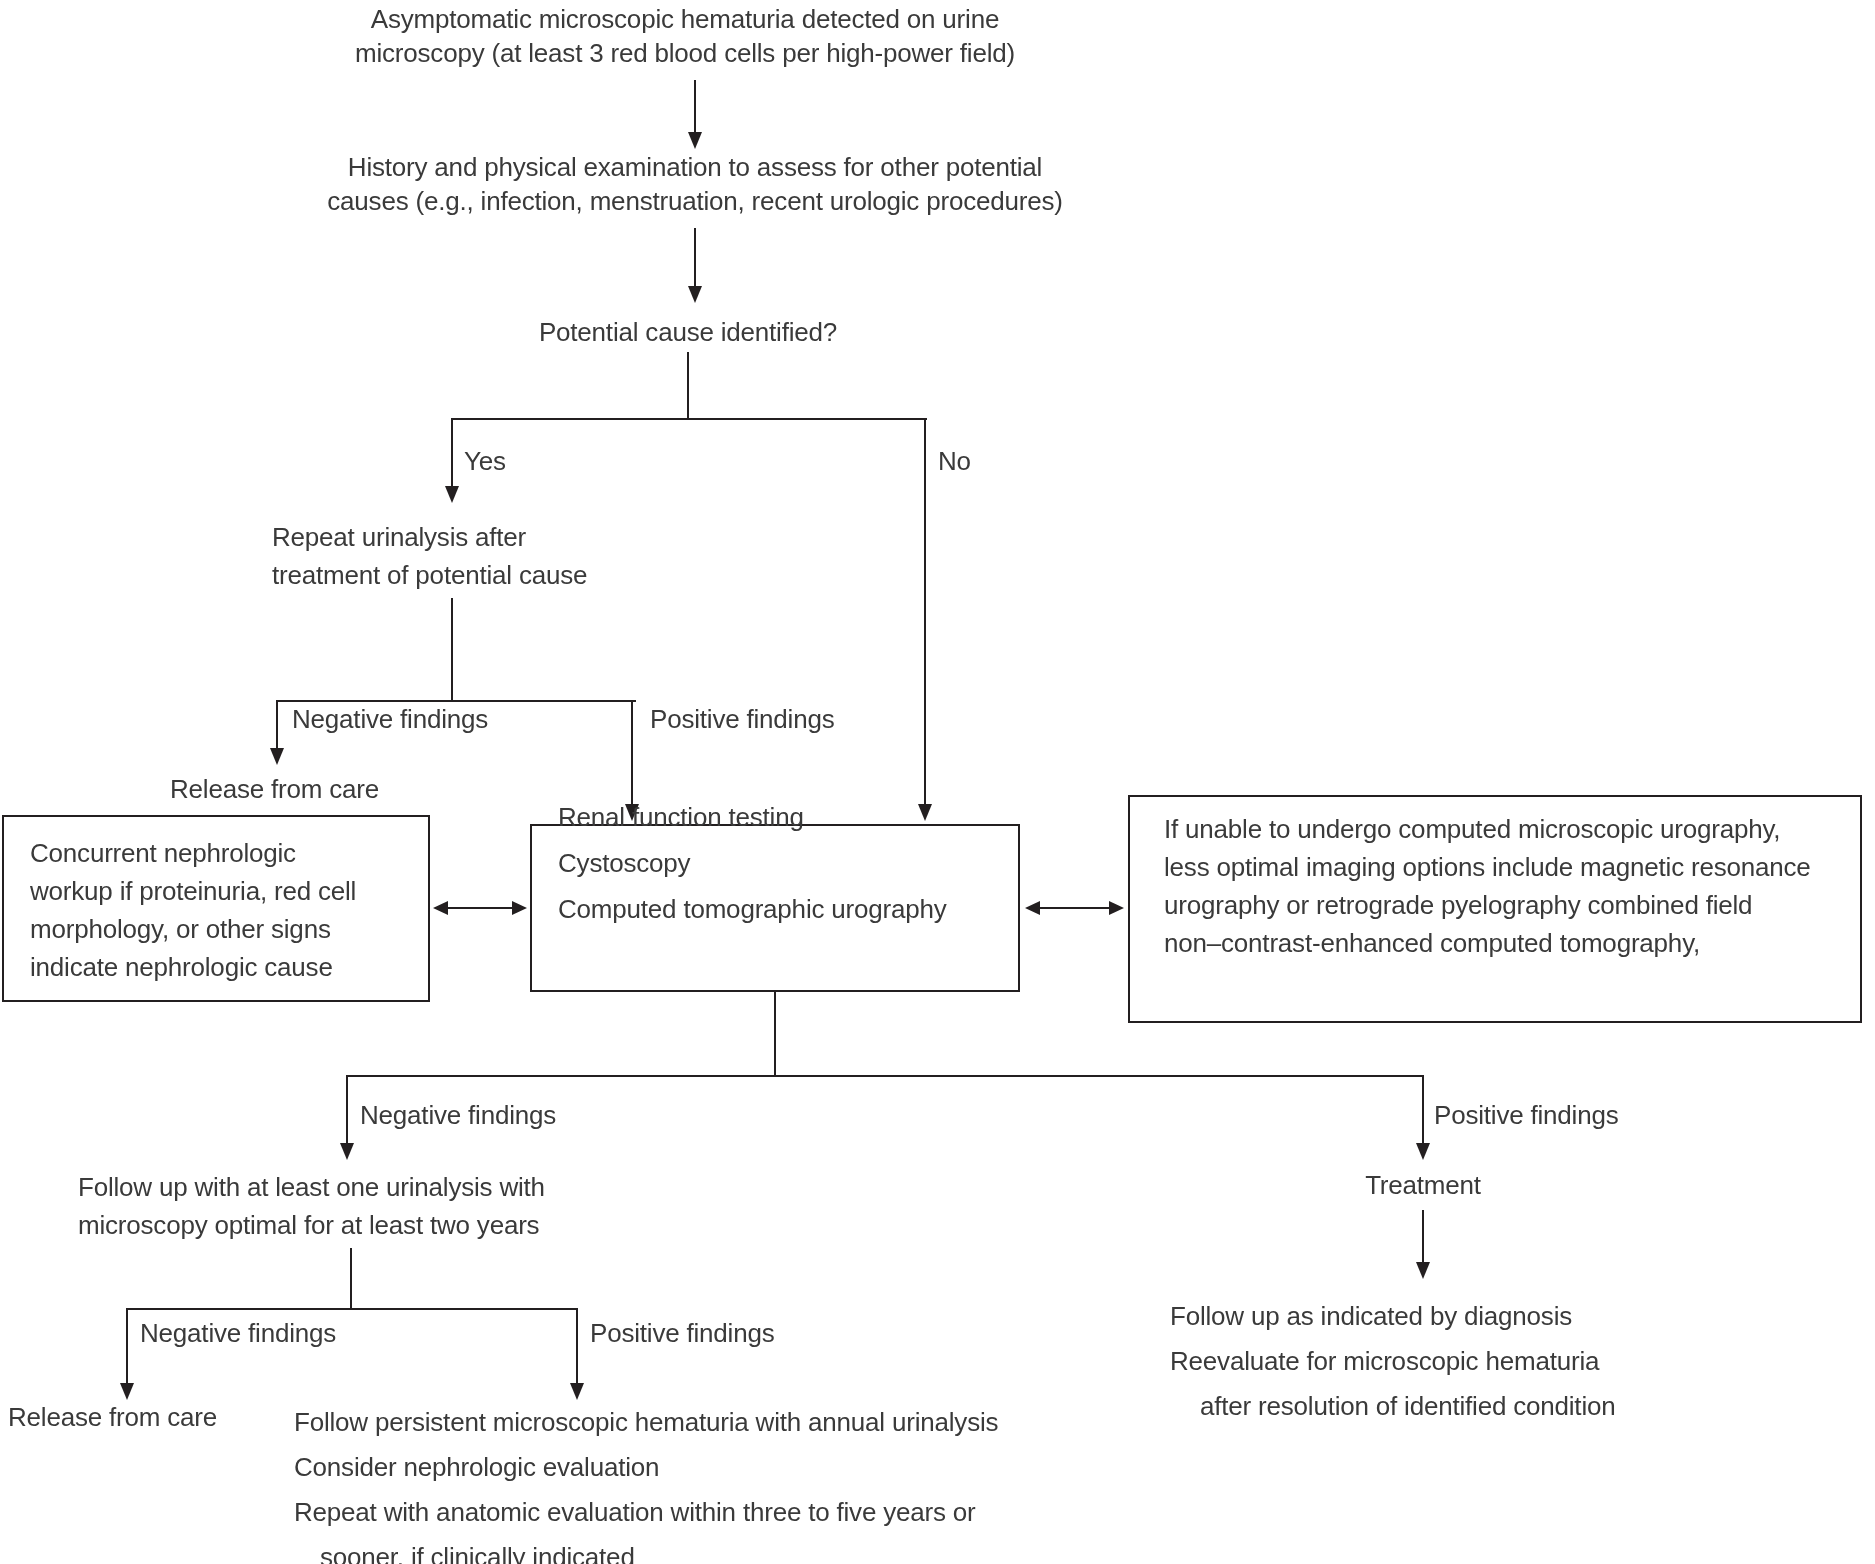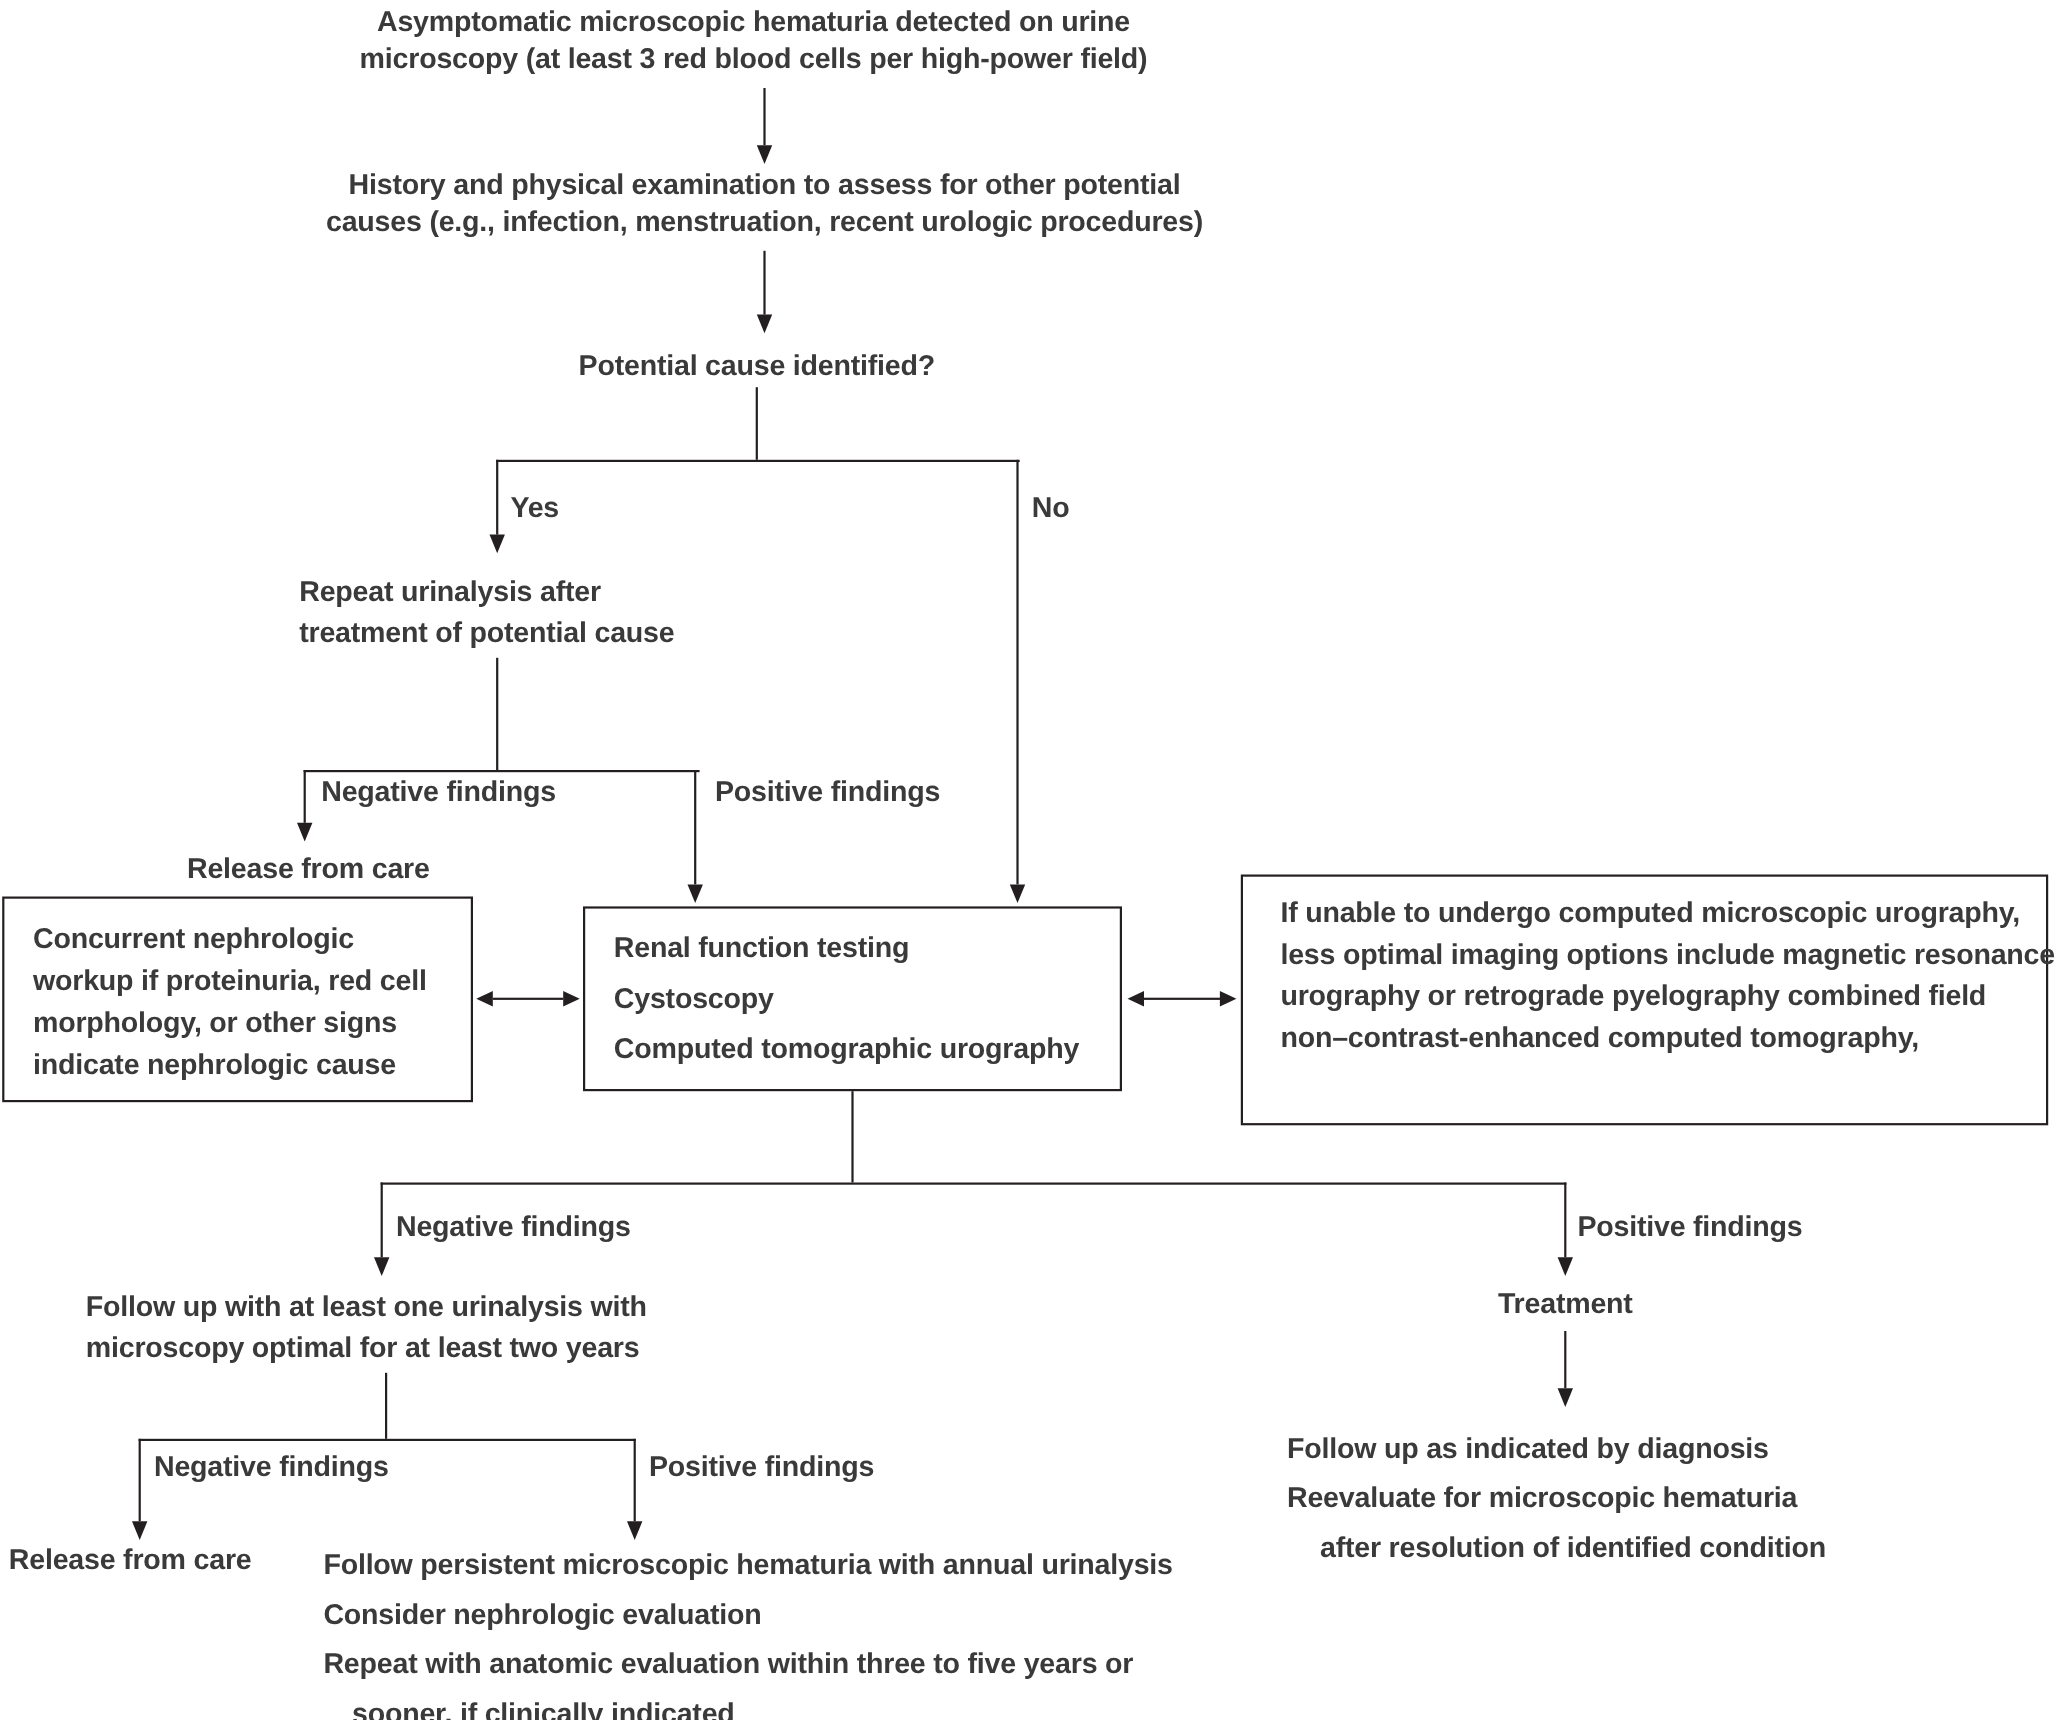--- a/index.html
+++ b/index.html
@@ -6,21 +6,20 @@
     --line:#231f20;
     --text:#3a3a3a;
     --bg:#ffffff;
   }
   html,body{margin:0;padding:0;background:var(--bg);}
   #canvas{
     position:relative;width:1875px;height:1564px;background:var(--bg);
     font-family:"Liberation Sans", sans-serif;
     font-size:26px;letter-spacing:-0.2px;color:var(--text);
     overflow:hidden;
-    font-weight:bold;
   }
   .txt{position:absolute;white-space:nowrap;line-height:34px;}
   .center{text-align:center;}
   .lh38{line-height:38px;}
   .lh45{line-height:45px;}
   .lh46{line-height:46px;}
   .indent26{padding-left:26px;}
   .indent30{padding-left:30px;}
   .vline{position:absolute;width:2px;background:var(--line);}
   .hline{position:absolute;height:2px;background:var(--line);}
@@ -88,21 +87,21 @@
 
   <div class="box" style="left:2px;top:815px;width:424px;height:183px"></div>
   <div class="txt lh38" style="left:30px;top:834px">
     <div>Concurrent nephrologic</div>
     <div>workup if proteinuria, red cell</div>
     <div>morphology, or other signs</div>
     <div>indicate nephrologic cause</div>
   </div>
 
   <div class="box" style="left:530px;top:824px;width:486px;height:164px"></div>
-  <div class="txt lh46" style="left:558px;top:838px">
+  <div class="txt lh46" style="left:558px;top:794px">
     <div>Renal function testing</div>
     <div>Cystoscopy</div>
     <div>Computed tomographic urography</div>
   </div>
 
   <div class="box" style="left:1128px;top:795px;width:730px;height:224px"></div>
   <div class="txt lh38" style="left:1164px;top:810px">
     <div>If unable to undergo computed microscopic urography,</div>
     <div>less optimal imaging options include magnetic resonance</div>
     <div>urography or retrograde pyelography combined field</div>

